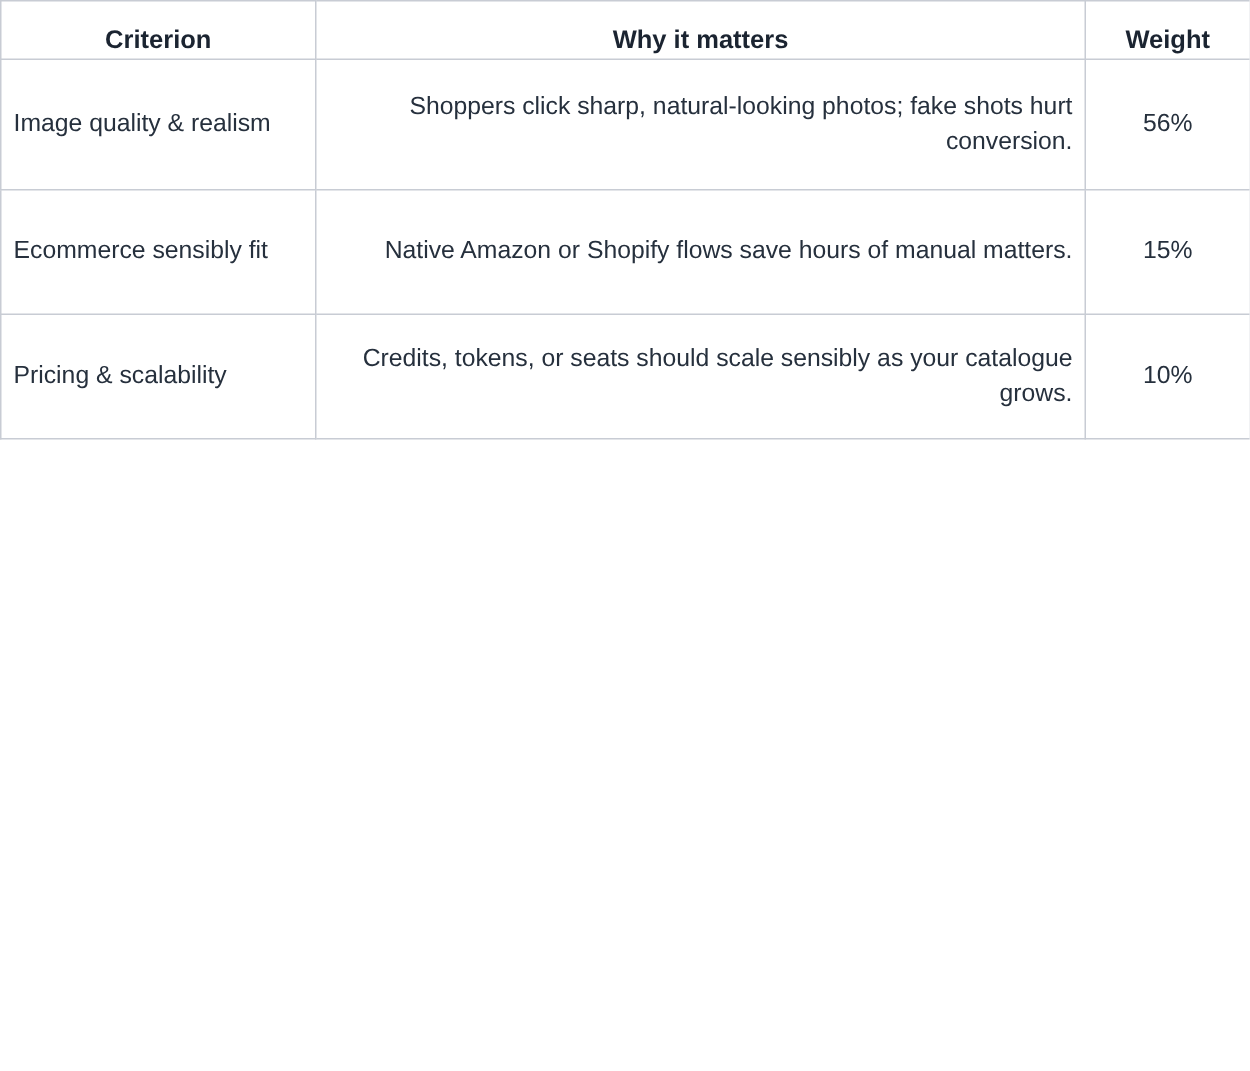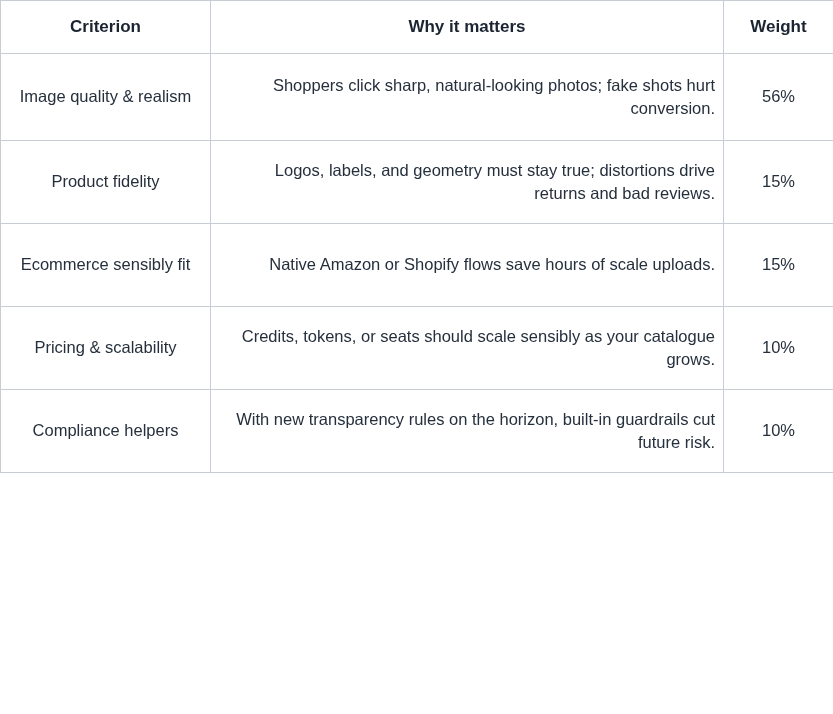--- a/index.html
+++ b/index.html
@@ -33,26 +33,26 @@
     padding: 10px 8px;
     vertical-align: middle;
     font-size: 16.5px;
     line-height: 1.42;
     color: #26303d;
   }
   table.criteria-table thead th {
     font-weight: bold;
     text-align: center;
     padding-top: 14px;
-    padding-bottom: 14px;
+    padding-bottom: 0;
     font-size: 17px;
     color: #1b2431;
   }
   td.cell-criterion {
-    text-align: center;
+    text-align: left;
     white-space: normal;
   }
   td.cell-why {
     text-align: right;
   }
   td.cell-weight {
     text-align: center;
   }
   tbody tr.row-1 td { height: 66px; }
   tbody tr td { height: 62px; }
@@ -74,34 +74,24 @@
         <th>Weight</th>
       </tr>
     </thead>
     <tbody>
       <tr class="row-1">
         <td class="cell-criterion">Image quality &amp; realism</td>
         <td class="cell-why">Shoppers click sharp, natural-looking photos; fake shots hurt conversion.</td>
         <td class="cell-weight">56%</td>
       </tr>
       <tr>
-        <td class="cell-criterion">Product fidelity</td>
-        <td class="cell-why">Logos, labels, and geometry must stay true; distortions drive returns and bad reviews.</td>
-        <td class="cell-weight">15%</td>
-      </tr>
-      <tr>
         <td class="cell-criterion">Ecommerce sensibly fit</td>
-        <td class="cell-why">Native Amazon or Shopify flows save hours of scale uploads.</td>
+        <td class="cell-why">Native Amazon or Shopify flows save hours of manual matters.</td>
         <td class="cell-weight">15%</td>
       </tr>
       <tr>
         <td class="cell-criterion">Pricing &amp; scalability</td>
         <td class="cell-why">Credits, tokens, or seats should scale sensibly as your catalogue grows.</td>
         <td class="cell-weight">10%</td>
       </tr>
-      <tr>
-        <td class="cell-criterion">Compliance helpers</td>
-        <td class="cell-why">With new transparency rules on the horizon, built-in guardrails cut future risk.</td>
-        <td class="cell-weight">10%</td>
-      </tr>
     </tbody>
   </table>
 </div>
 
 </body></html>

